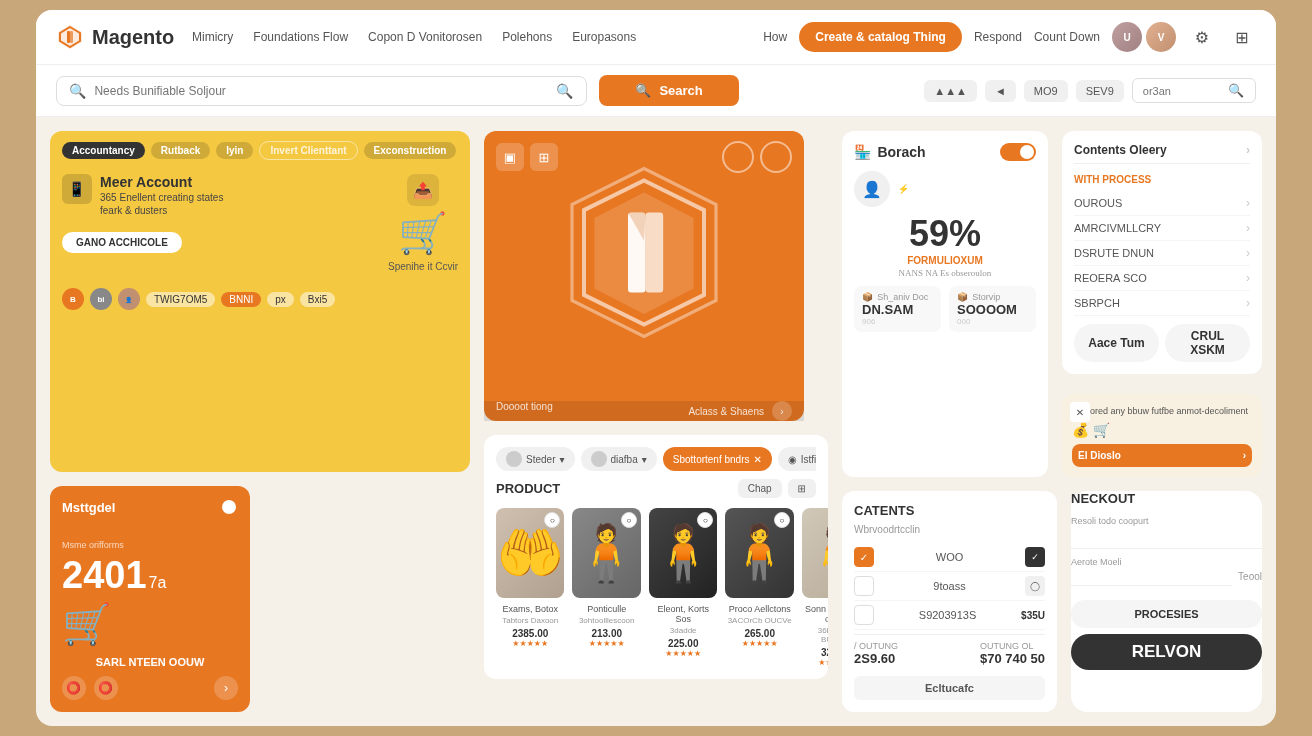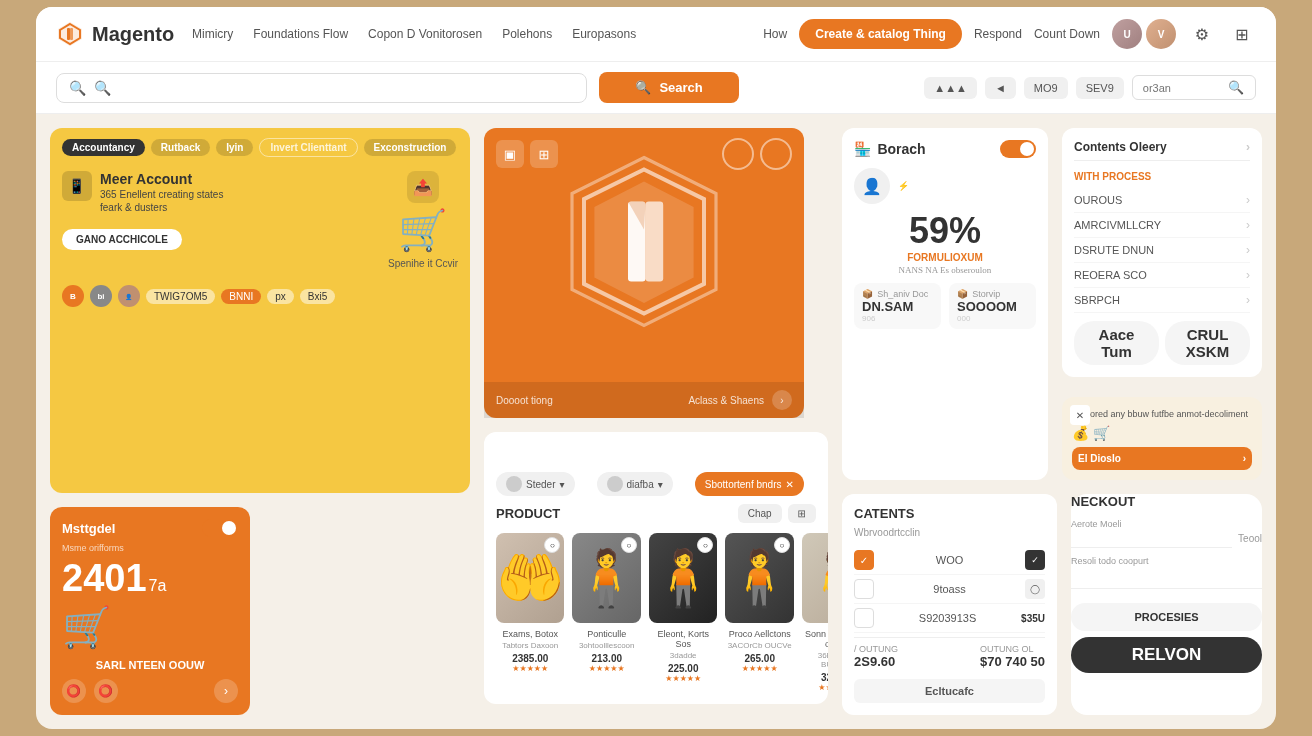--- a/index.html
+++ b/index.html
@@ -310,24 +310,23 @@
       gap: 6px;
     }
     .magento-logo-wrap {
       display: flex;
       align-items: center;
       justify-content: center;
       flex: 1;
       padding: 20px;
     }
     .card-footer-bar {
-      padding: 8px 12px;
+      padding: 0 12px;
       background: rgba(0,0,0,0.1);
       display: flex;
-      align-items: center;
       justify-content: space-between;
       font-size: 10px;
       color: rgba(255,255,255,0.8);
       width: 100%;
       margin-top: 27px;
     }
     
     .borach-card {
       background: #fff;
       border-radius: 12px;
@@ -455,40 +454,40 @@
       display: flex;
       gap: 6px;
       margin-top: 8px;
     }
     .sidebar-btn {
       flex: 1;
       background: #f5f5f5;
       border: none;
       border-radius: 20px;
       padding: 5px 8px;
-      font-size: 15px;
+      font-size: 12px;
       color: #333;
       cursor: pointer;
       font-weight: 600;
     }
     
     .mitigated-card {
       background: #e87722;
       border-radius: 12px;
       padding: 12px;
       width: 200px;
       flex-shrink: 0;
       position: relative;
       color: #fff;
     }
     .mitigated-header {
       display: flex;
       align-items: center;
       justify-content: space-between;
-      margin-bottom: 6px;
+      margin-bottom: 24px;
     }
     .mitigated-number {
       font-size: 38px;
       font-weight: 800;
       color: #fff;
       display: flex;
       align-items: baseline;
       gap: 2px;
     }
     .mitigated-label {
@@ -733,24 +732,23 @@
       display: flex;
       gap: 4px;
       margin-bottom: 6px;
     }
     .promo-icon {
       font-size: 14px;
     }
     
     .prod-filter-row {
       display: flex;
-      gap: 22px;
+      gap: 6px;
       margin-bottom: 8px;
       overflow-x: auto;
-      margin-top: 28px;
     }
     .prod-filter-chip {
       background: #f0f0f0;
       border-radius: 14px;
       padding: 4px 10px;
       font-size: 10px;
       color: #555;
       cursor: pointer;
       white-space: nowrap;
       display: flex;
@@ -801,20 +799,21 @@
         </div>
       </div>
       <div class="icon-btn">⚙</div>
       <div class="icon-btn">⊞</div>
     </div>
   </div>
 
   <div class="search-row">
     <div class="search-input-wrap">
       <span class="search-icon-sm">🔍</span>
+      <input class="search-input" type="text" placeholder="Needs Bunifiable Soljour" style="">
       <span class="search-icon-sm">🔍</span>
     </div>
     <button class="search-btn-orange">
       <span>🔍</span>
       <span>Search</span>
     </button>
     <div class="top-nav-right">
       <span class="top-nav-pill">▲▲▲</span>
       <span class="top-nav-pill">◄</span>
       <span class="top-nav-pill">MO9</span>
@@ -1130,30 +1129,30 @@
               <div style="font-size:9px;color:#999;">OUTUNG OL</div>
               <div style="font-size:13px;font-weight:700;color:#333;">$70 740 50</div>
             </div>
           </div>
           <button class="cat-btn">Ecltucafc</button>
         </div>
 
         <div class="checkout-card" style="flex:1;">
           <div class="checkout-title">NECKOUT</div>
           <div class="checkout-field">
+            <div class="checkout-field-label">Resoli todo coopurt</div>
+            <input type="text" class="checkout-field-value" style="border-top: none; border-right: none; border-left: none; border-image: initial; border-bottom: 1px solid rgb(238, 238, 238); outline: none; width: 100%; font-size: 11px;">
+          </div>
+          <div class="checkout-field">
             <div class="checkout-field-label">Aerote Moeli</div>
             <div style="display:flex;gap:6px;">
               <input type="text" class="checkout-field-value" style="border-top: none; border-right: none; border-left: none; border-image: initial; border-bottom: 1px solid rgb(238, 238, 238); outline: none; flex: 1 1 0%; font-size: 11px;">
               <span style="font-size:10px;color:#999;align-self:flex-end;padding-bottom:4px;">Teool</span>
             </div>
           </div>
-          <div class="checkout-field">
-            <div class="checkout-field-label">Resoli todo coopurt</div>
-            <input type="text" class="checkout-field-value" style="border-top: none; border-right: none; border-left: none; border-image: initial; border-bottom: 1px solid rgb(238, 238, 238); outline: none; width: 100%; font-size: 11px;">
-          </div>
           <button class="checkout-process-btn">PROCESIES</button>
           <button class="checkout-place-btn">RELVON</button>
         </div>
       </div>
 
     </div>
   </div>
 </div>
 
 </body></html>

